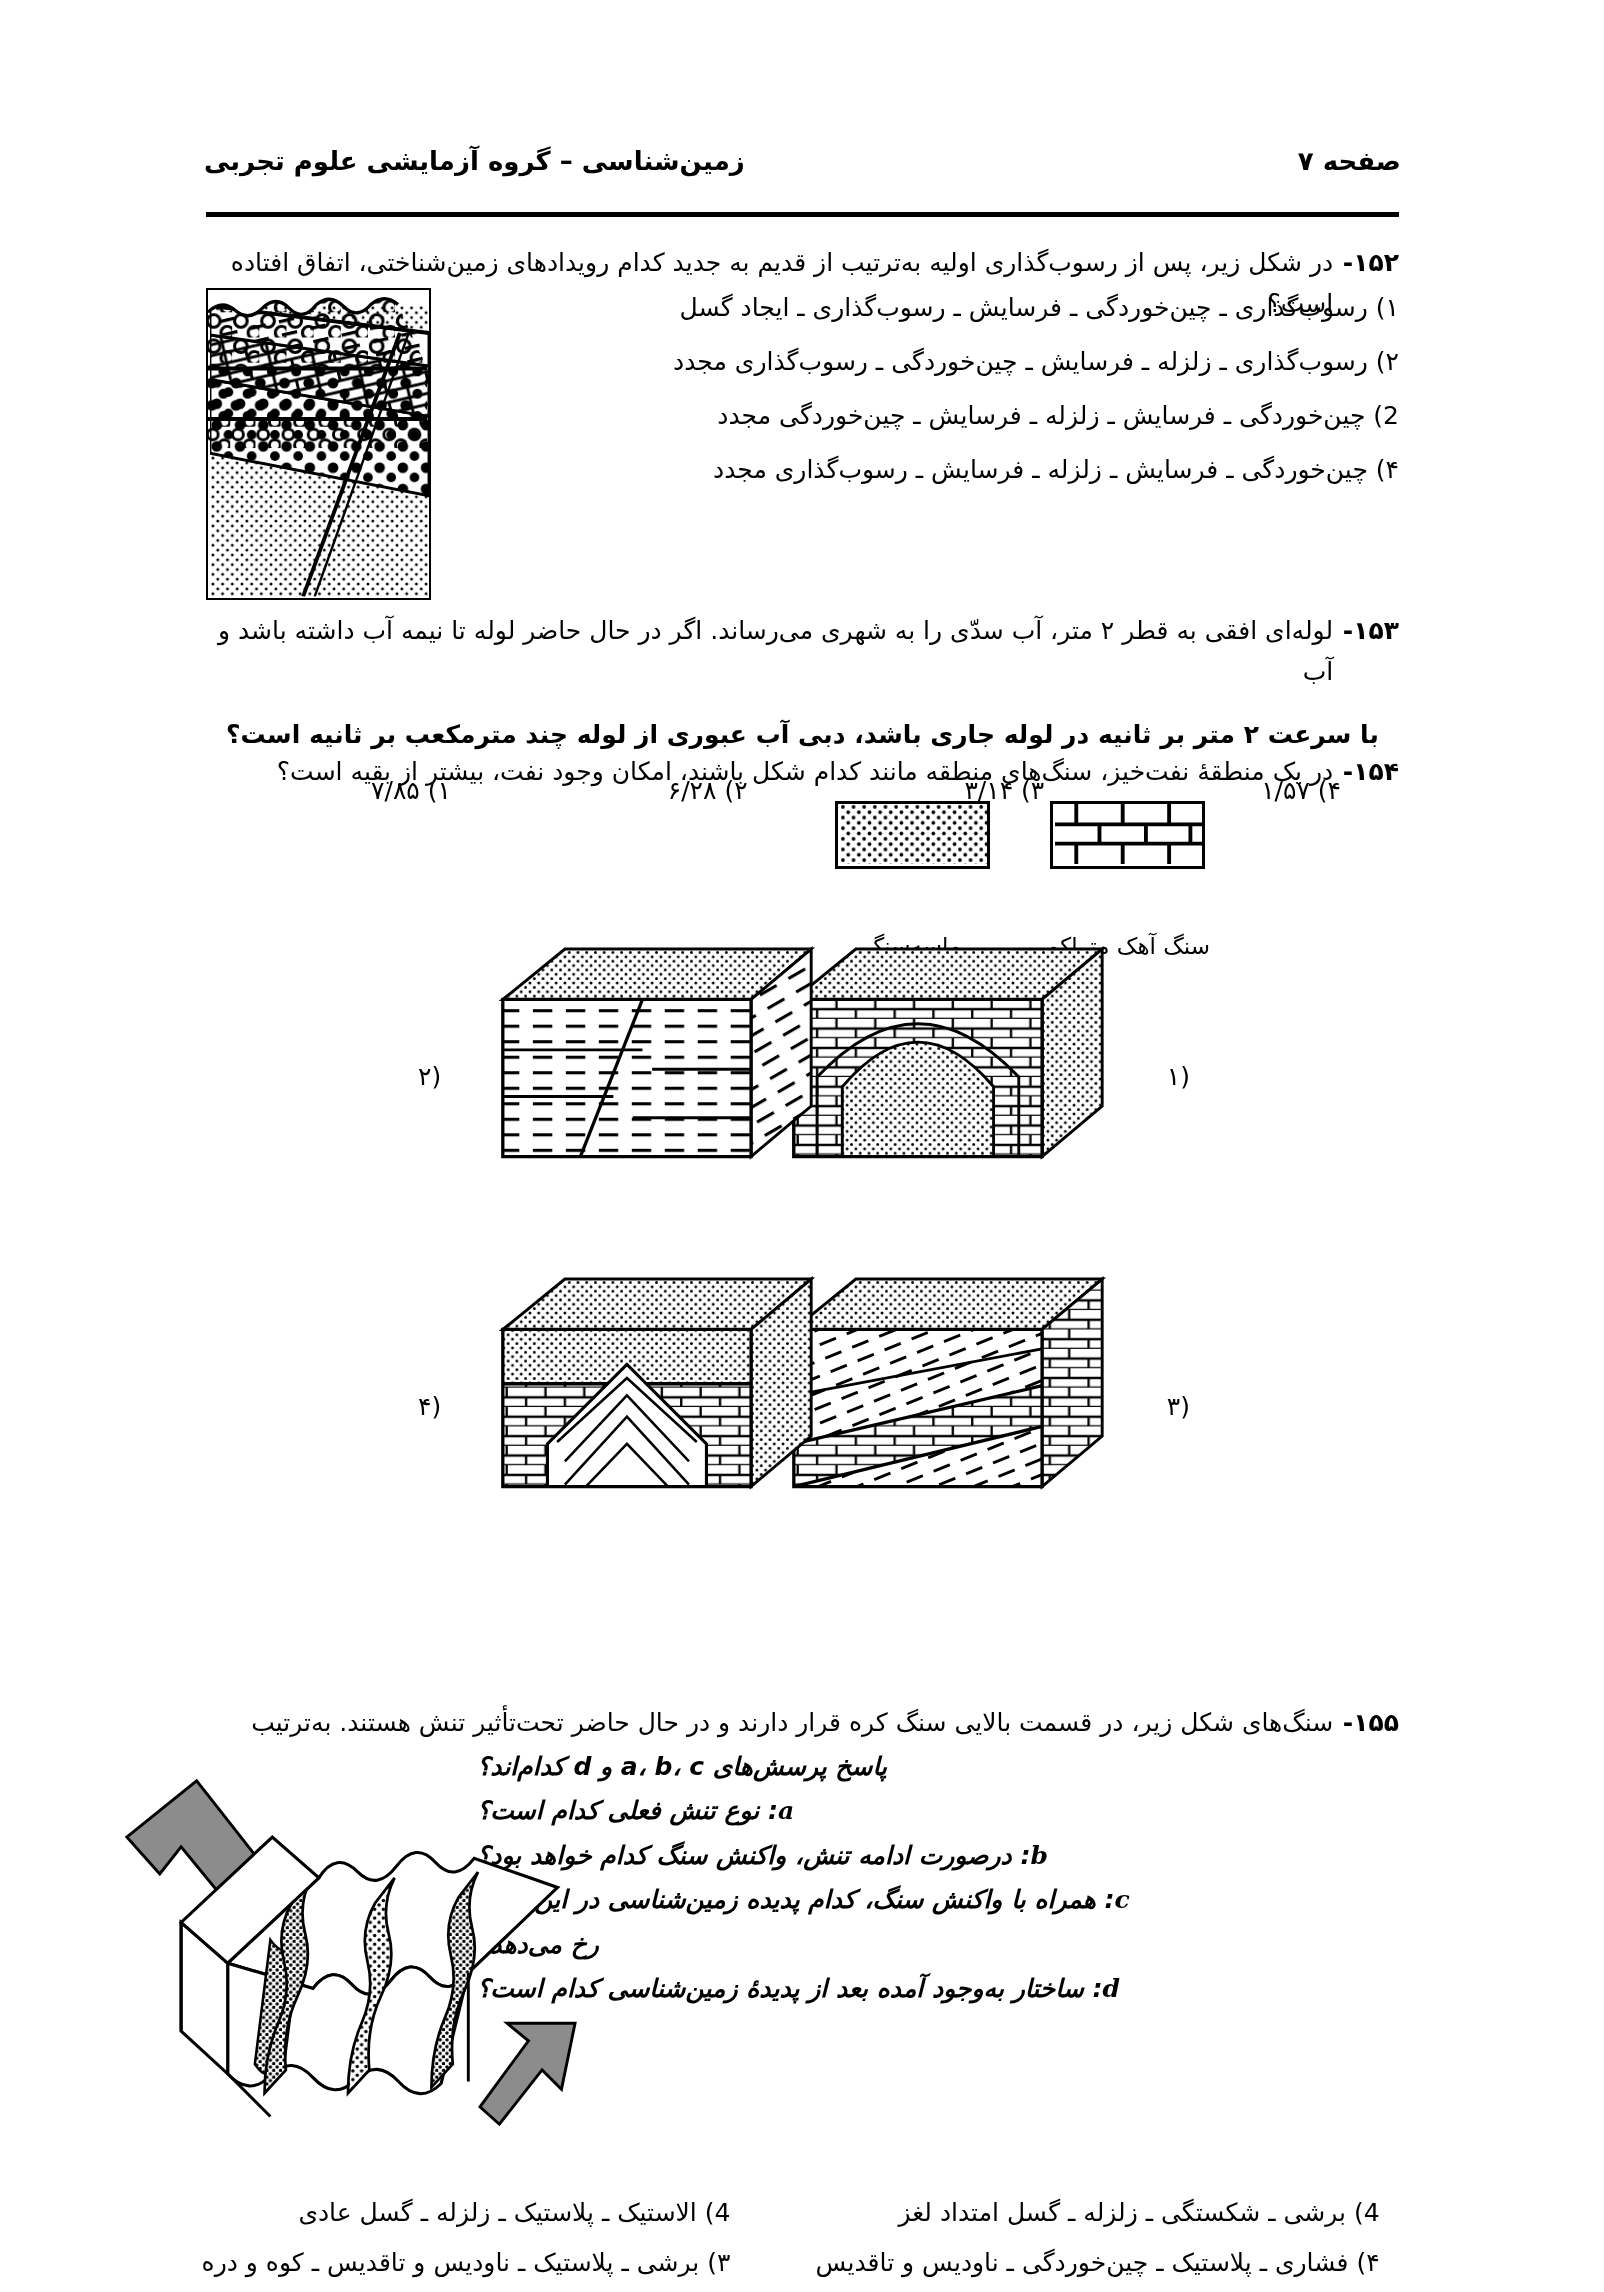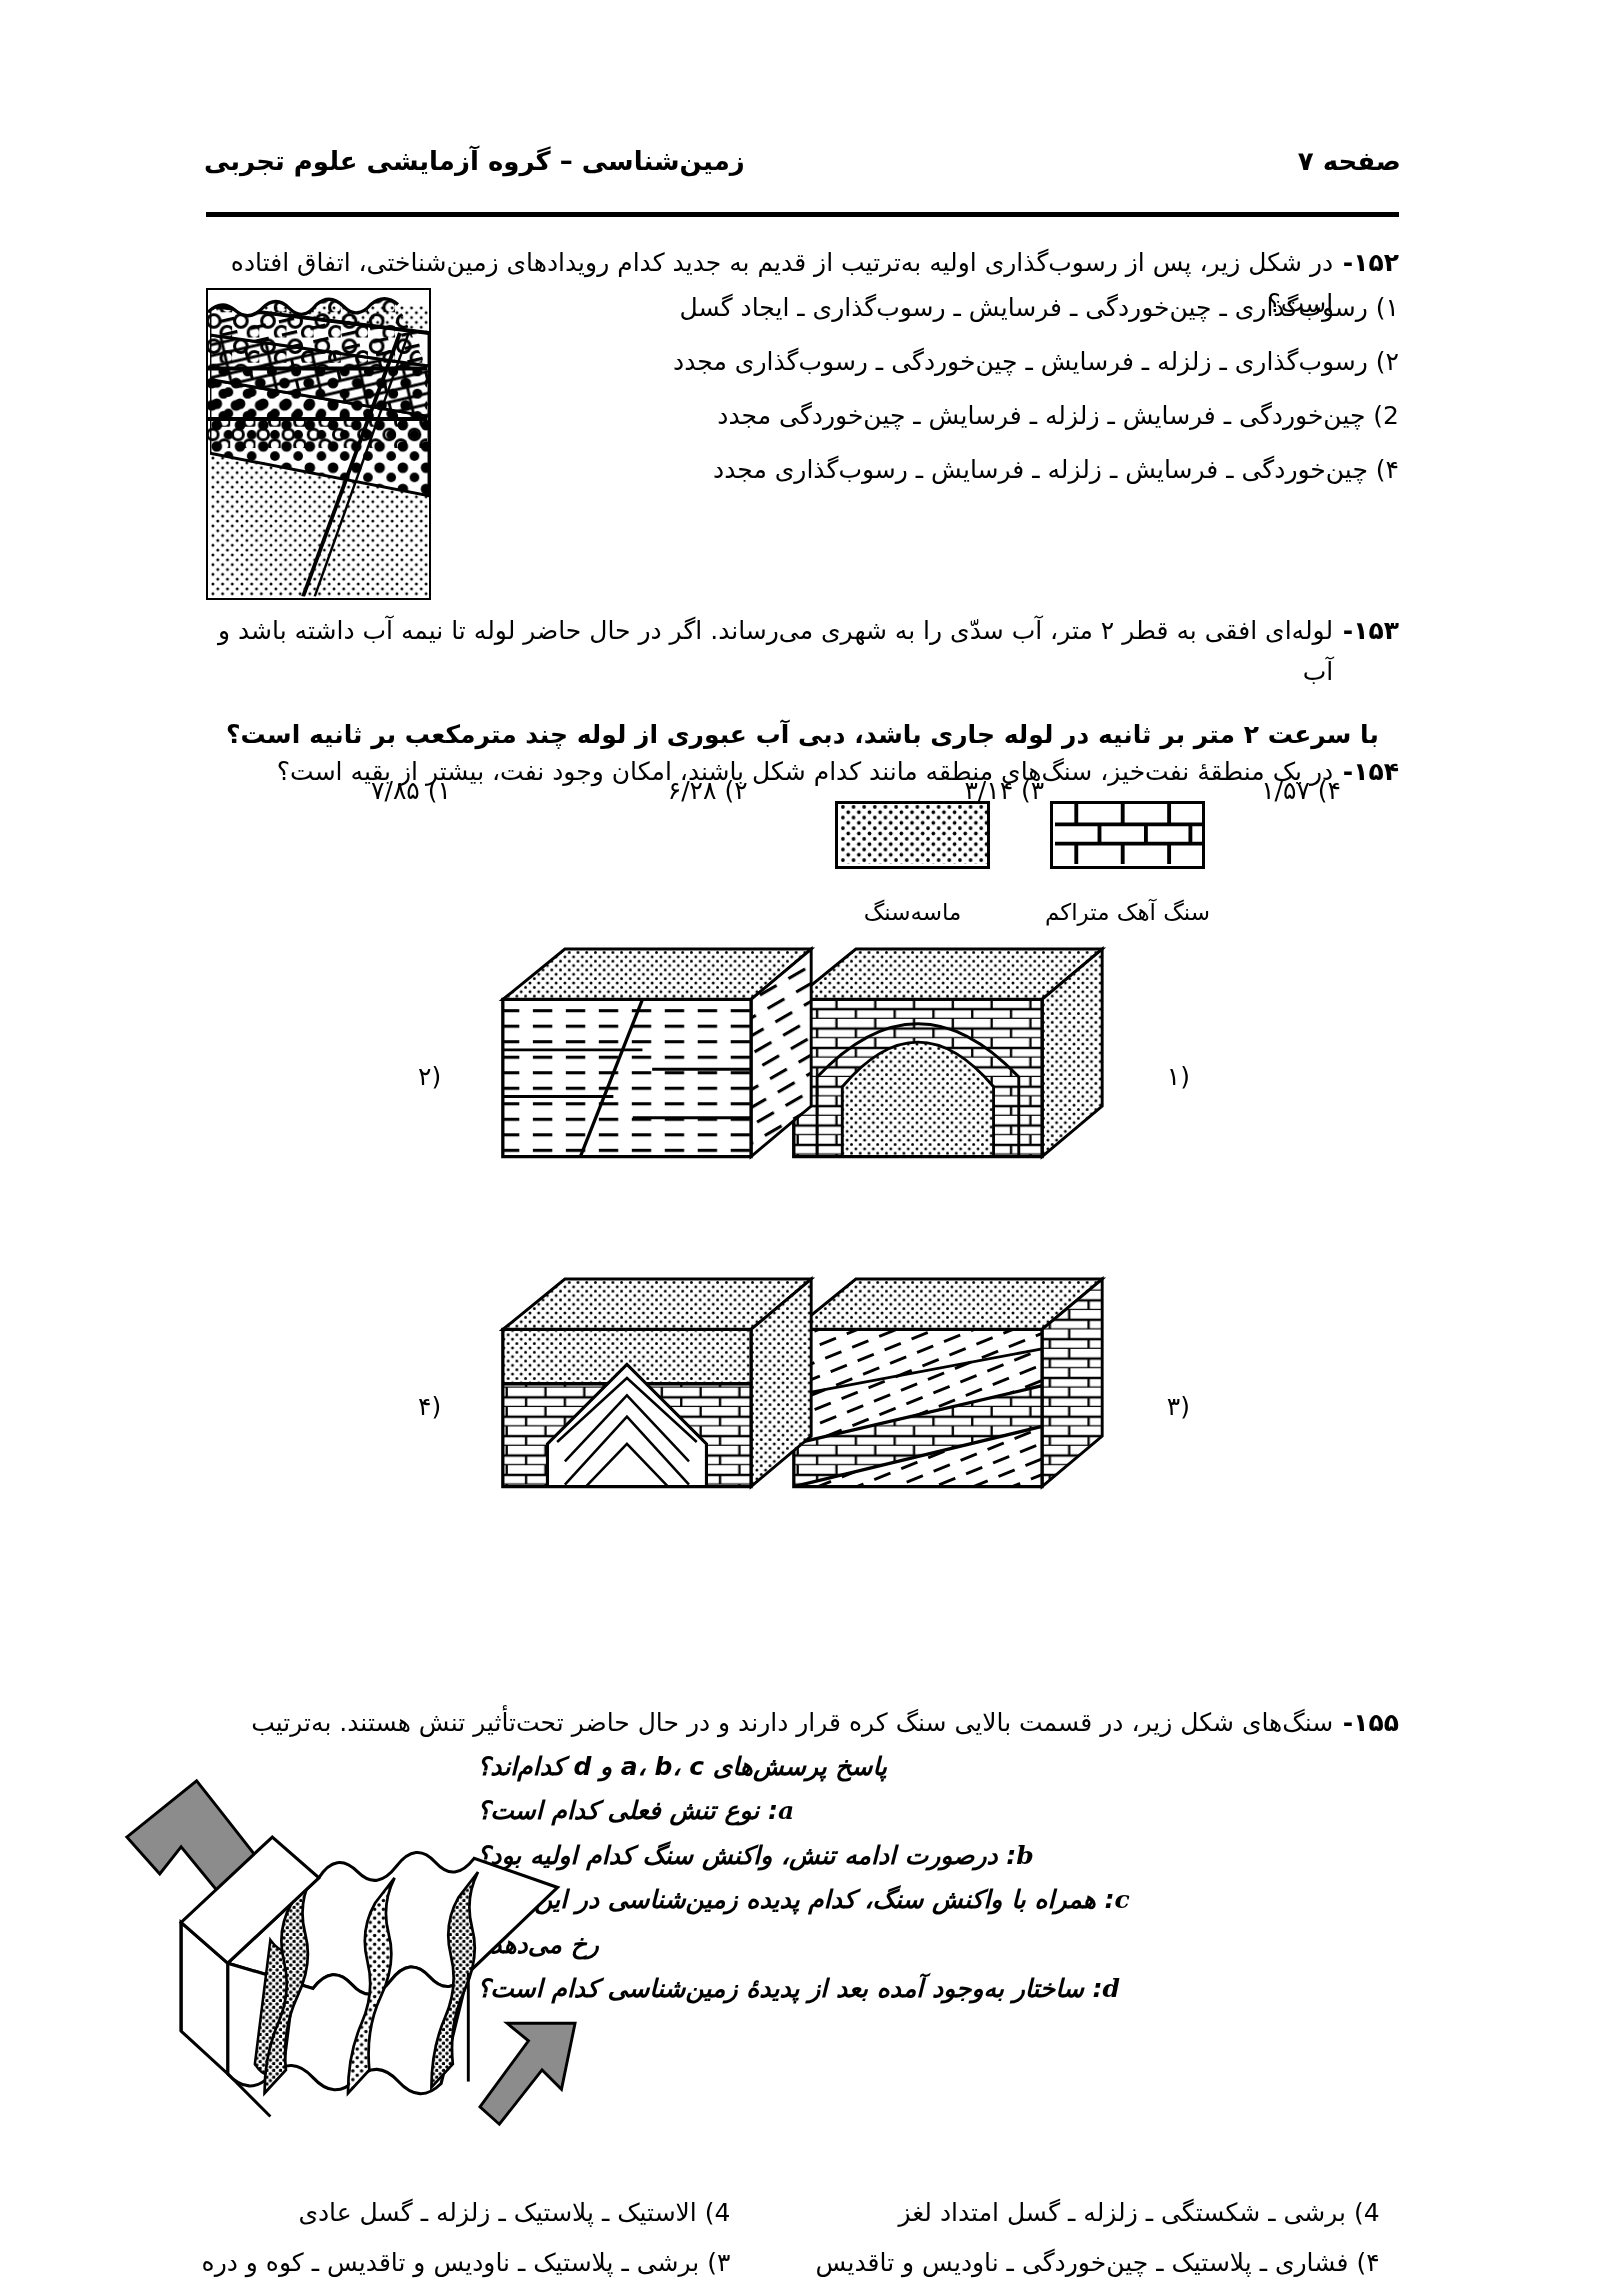--- a/index.html
+++ b/index.html
@@ -53,21 +53,21 @@
   }
 
   
   #q154{left:206px;right:206px;top:752px;}
   #q154 .stem{display:flex;gap:9.7px;font-weight:bold;}
 
   .legend{
     position:absolute;top:49px;right:194px;
     display:flex;flex-direction:row;gap:60px;
   }
-  .legend-item{display:flex;flex-direction:column;align-items:center;width:155px;}
+  .legend-item{display:flex;flex-direction:column;align-items:center;width:155px;gap:34px;}
   .legend-box{width:155px;height:68px;border:3.9px solid #000;box-sizing:border-box;background:#fff;}
   .legend-cap{margin-top:25px;font-size:23px;white-space:nowrap;}
 
   
   .blocks{position:absolute;top:189px;right:0;left:0;height:602px;}
   .blk{position:absolute;}
   .blk-label{position:absolute;font-size:25px;}
 
   
   #q155{left:206px;right:206px;top:1703px;}
@@ -387,21 +387,21 @@
       <span class="num">۱۵۵-</span>
       <span class="qtext">سنگ‌های شکل زیر، در قسمت بالایی سنگ کره قرار دارند و در حال حاضر تحت‌تأثیر تنش هستند. به‌ترتیب</span>
     </div>
 
     <div class="subwrap">
       <div class="sub">پاسخ پرسش‌های a، b، c و d کدام‌اند؟</div>
       <div class="sub">
         <span class="latin">a</span><span>: </span><span>نوع تنش فعلی کدام است؟</span>
       </div>
       <div class="sub">
-        <span class="latin">b</span><span>: </span><span>درصورت ادامه تنش، واکنش سنگ کدام اولیه بود؟</span>
+        <span class="latin">b</span><span>: </span><span>درصورت ادامه تنش، واکنش سنگ کدام خواهد بود؟</span>
       </div>
       <div class="sub">
         <span class="latin">c</span><span>: </span><span>همراه با واکنش سنگ، کدام پدیده زمین‌شناسی در این محل</span>
       </div>
       <div class="sub">رخ می‌دهد؟</div>
       <div class="sub">
         <span class="latin">d</span><span>: </span><span>ساختار به‌وجود آمده بعد از پدیدهٔ زمین‌شناسی کدام است؟</span>
       </div>
     </div>
 

